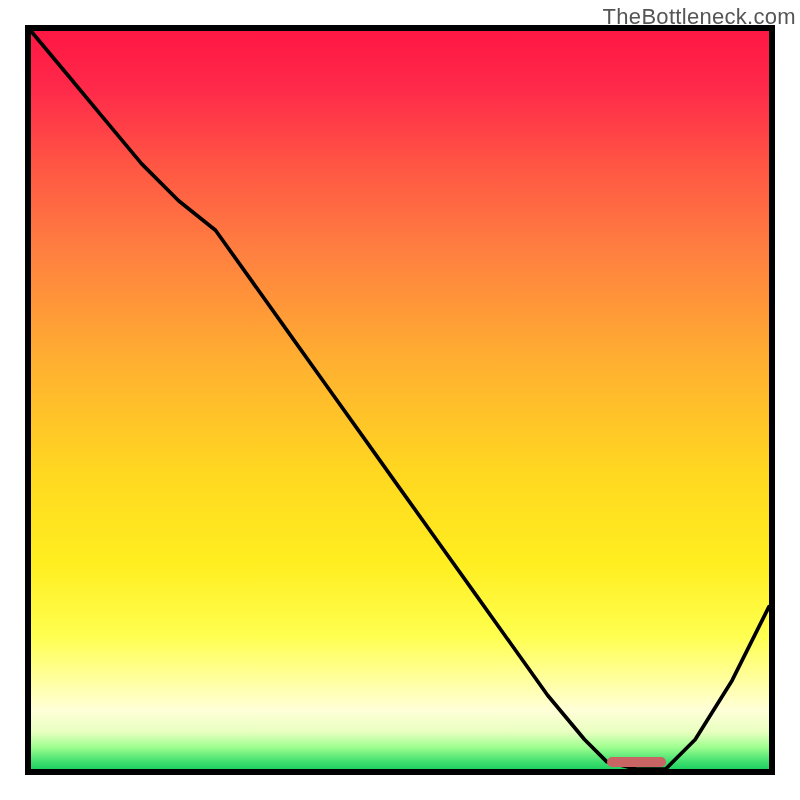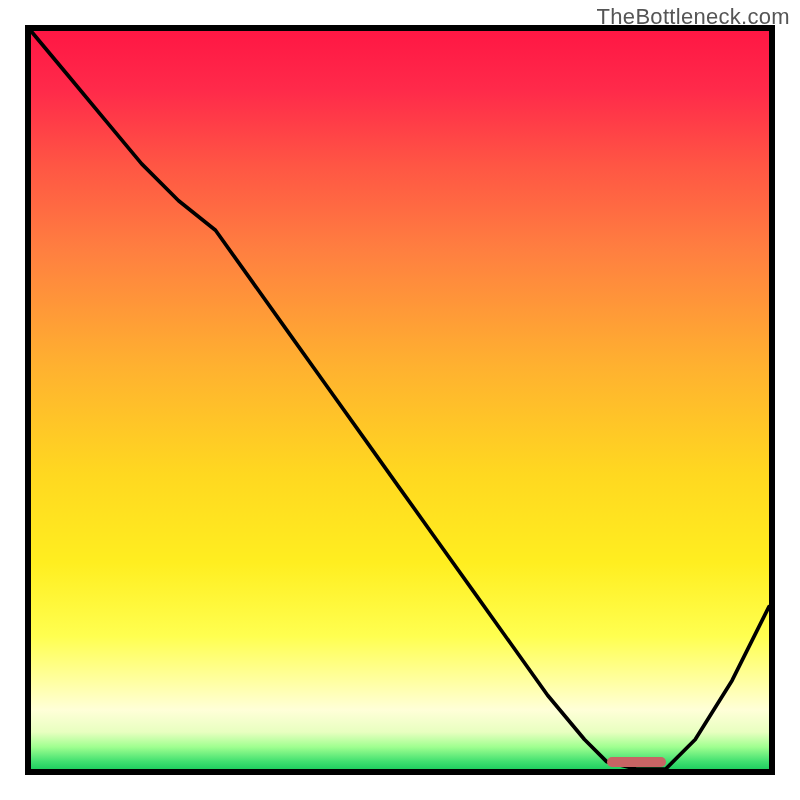--- a/index.html
+++ b/index.html
@@ -11,21 +11,21 @@
     font-family: Arial, Helvetica, sans-serif;
   }
   .container {
     position: relative;
     width: 800px;
     height: 800px;
   }
   .watermark {
     position: absolute;
     top: 4px;
-    right: 10px;
+    right: 4px;
     color: #555;
     font-size: 22px;
     font-weight: 500;
     letter-spacing: 0.3px;
   }
   .frame {
     position: absolute;
     left: 25px;
     top: 25px;
     width: 750px;

